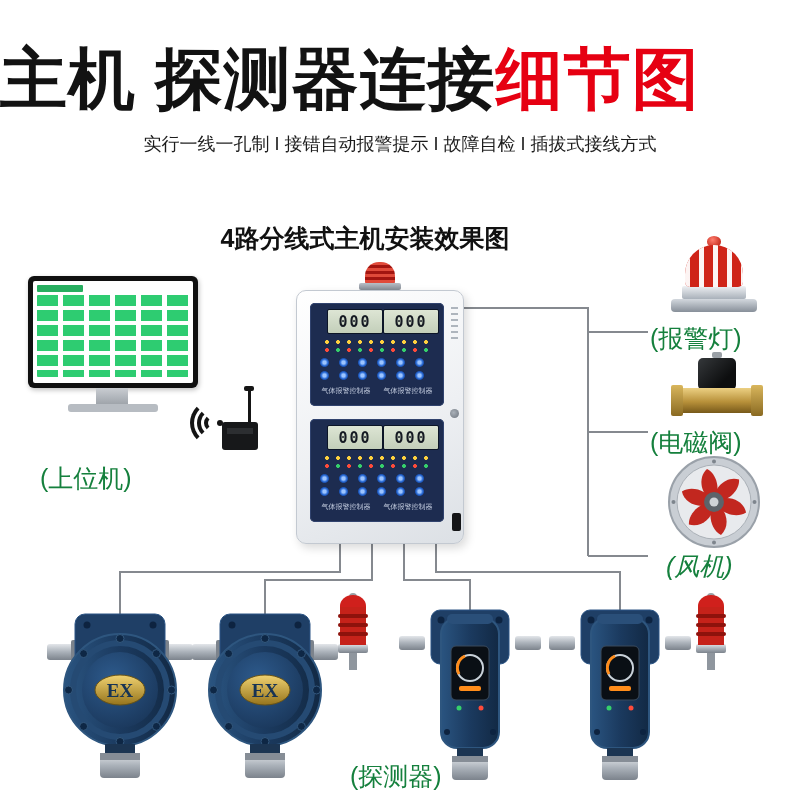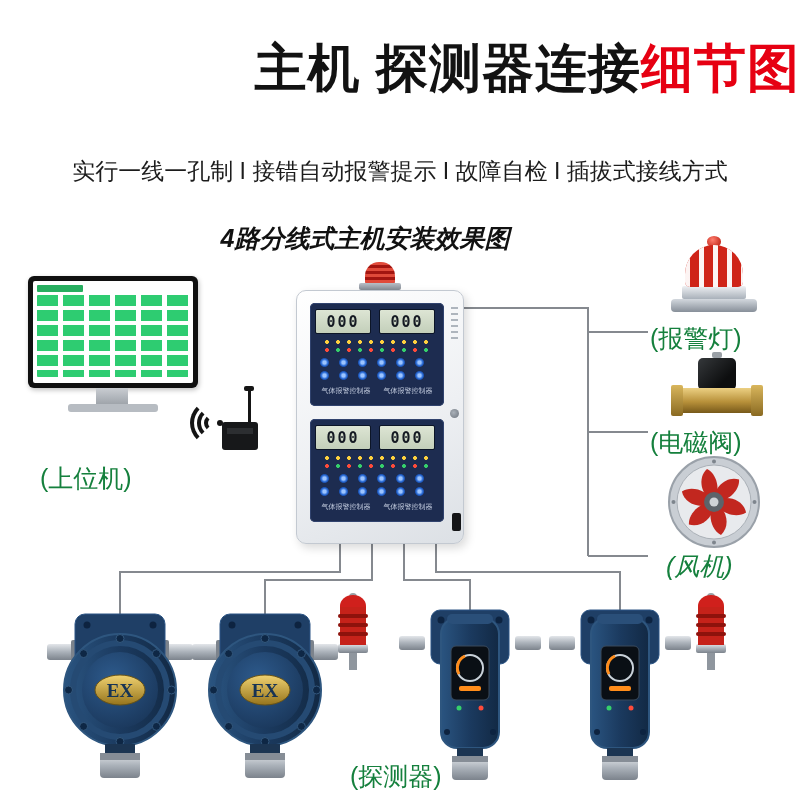--- a/index.html
+++ b/index.html
@@ -2,27 +2,27 @@
 <html><head>
 <meta charset="utf-8">
 <style>
   * { margin:0; padding:0; box-sizing:border-box; }
   html,body { background:#ffffff; }
   .canvas { position:relative; width:800px; height:800px; background:#fff; overflow:hidden;
             font-family:"Liberation Sans", sans-serif; }
 
   .wires { position:absolute; left:0; top:0; z-index:0; }
 
-  .title { position:absolute; top:34px; left:0; width:100%; text-align:right;
-           font-size:52px; font-weight:800; color:#121212; letter-spacing:1px; z-index:1; }
+  .title { position:absolute; top:34px; left:0; width:100%; text-align:left;
+           font-size:67px; font-weight:800; color:#121212; letter-spacing:1px; z-index:1; }
   .title .hl { color:#e60012; }
   .subtitle { position:absolute; top:132px; left:0; width:100%; text-align:center;
-              font-size:23px; color:#1c1c1c; font-weight:500; z-index:1;margin-top:24px; }
+              font-size:18px; color:#1c1c1c; font-weight:500; z-index:1; }
   .section-title { position:absolute; top:222px; left:0; width:730px; text-align:center;
-                   font-size:25px; font-weight:700; color:#111; z-index:1;font-style:italic; }
+                   font-size:25px; font-weight:700; color:#111; z-index:1; }
   .lbl { position:absolute; font-size:25px; color:#15803d; z-index:2; white-space:nowrap; }
 
   
   .monitor { position:absolute; left:28px; top:276px; width:170px; height:112px;
              background:#101010; border-radius:6px; padding:5px; z-index:1;
              box-shadow:1px 2px 5px rgba(0,0,0,.25); }
   .screen { width:100%; height:100%; background:#fff; border-radius:2px; padding:4px; }
   .screen-header { width:46px; height:7px; background:#27ae60; margin-bottom:3px; border-radius:1px; }
   .cells { width:100%; height:82px; border-radius:1px;
     background-image:
@@ -53,21 +53,21 @@
             background:repeating-linear-gradient(180deg,#e04a3a 0 3px,#a31510 3px 6px);
             border-radius:14px 14px 2px 2px; }
   .b-base { display:block; width:42px; height:7px; margin:-1px auto 0;
             background:linear-gradient(#b9bfc7,#848b94); border-radius:2px; }
   .cbox { position:absolute; left:0; top:28px; width:168px; height:254px;
           background:linear-gradient(155deg,#ffffff 0%,#eef0f3 55%,#dce0e5 100%);
           border:1px solid #c3c9d1; border-radius:10px; box-shadow:3px 4px 10px rgba(0,0,0,.15); }
   .panel { position:absolute; left:13px; width:134px; height:103px; background:#1d2c50;
            border-radius:5px; padding:6px 5px 4px; box-shadow:inset 0 0 0 1px #31436e; }
   .p1 { top:12px; } .p2 { top:128px; }
-  .lcds { display:flex; justify-content:flex-start; gap:8px; }
+  .lcds { display:flex; justify-content:flex-end; }
   .lcd { width:56px; height:25px; background:linear-gradient(#dde5d4,#c3cfba);
          border:1px solid #0c1527; border-radius:2px; font-family:"DejaVu Sans Mono",monospace;
          font-size:15px; font-weight:700; color:#151a23; text-align:center; line-height:24px; letter-spacing:2px; }
   .led-y { height:4px; margin:6px 10px 0; background-repeat:repeat-x;
            background-image:radial-gradient(circle at 2px 2px,#ffd23e 0 1.7px,rgba(0,0,0,0) 2.2px);
            background-size:11px 4px; }
   .led-r { height:4px; margin:4px 10px 0; background-repeat:repeat-x;
            background-image:radial-gradient(circle at 2px 2px,#ff4b3a 0 1.7px,rgba(0,0,0,0) 2.2px),
                             radial-gradient(circle at 2px 2px,#35d06b 0 1.7px,rgba(0,0,0,0) 2.2px);
            background-size:22px 4px,22px 4px; background-position:0 0,11px 0; }

